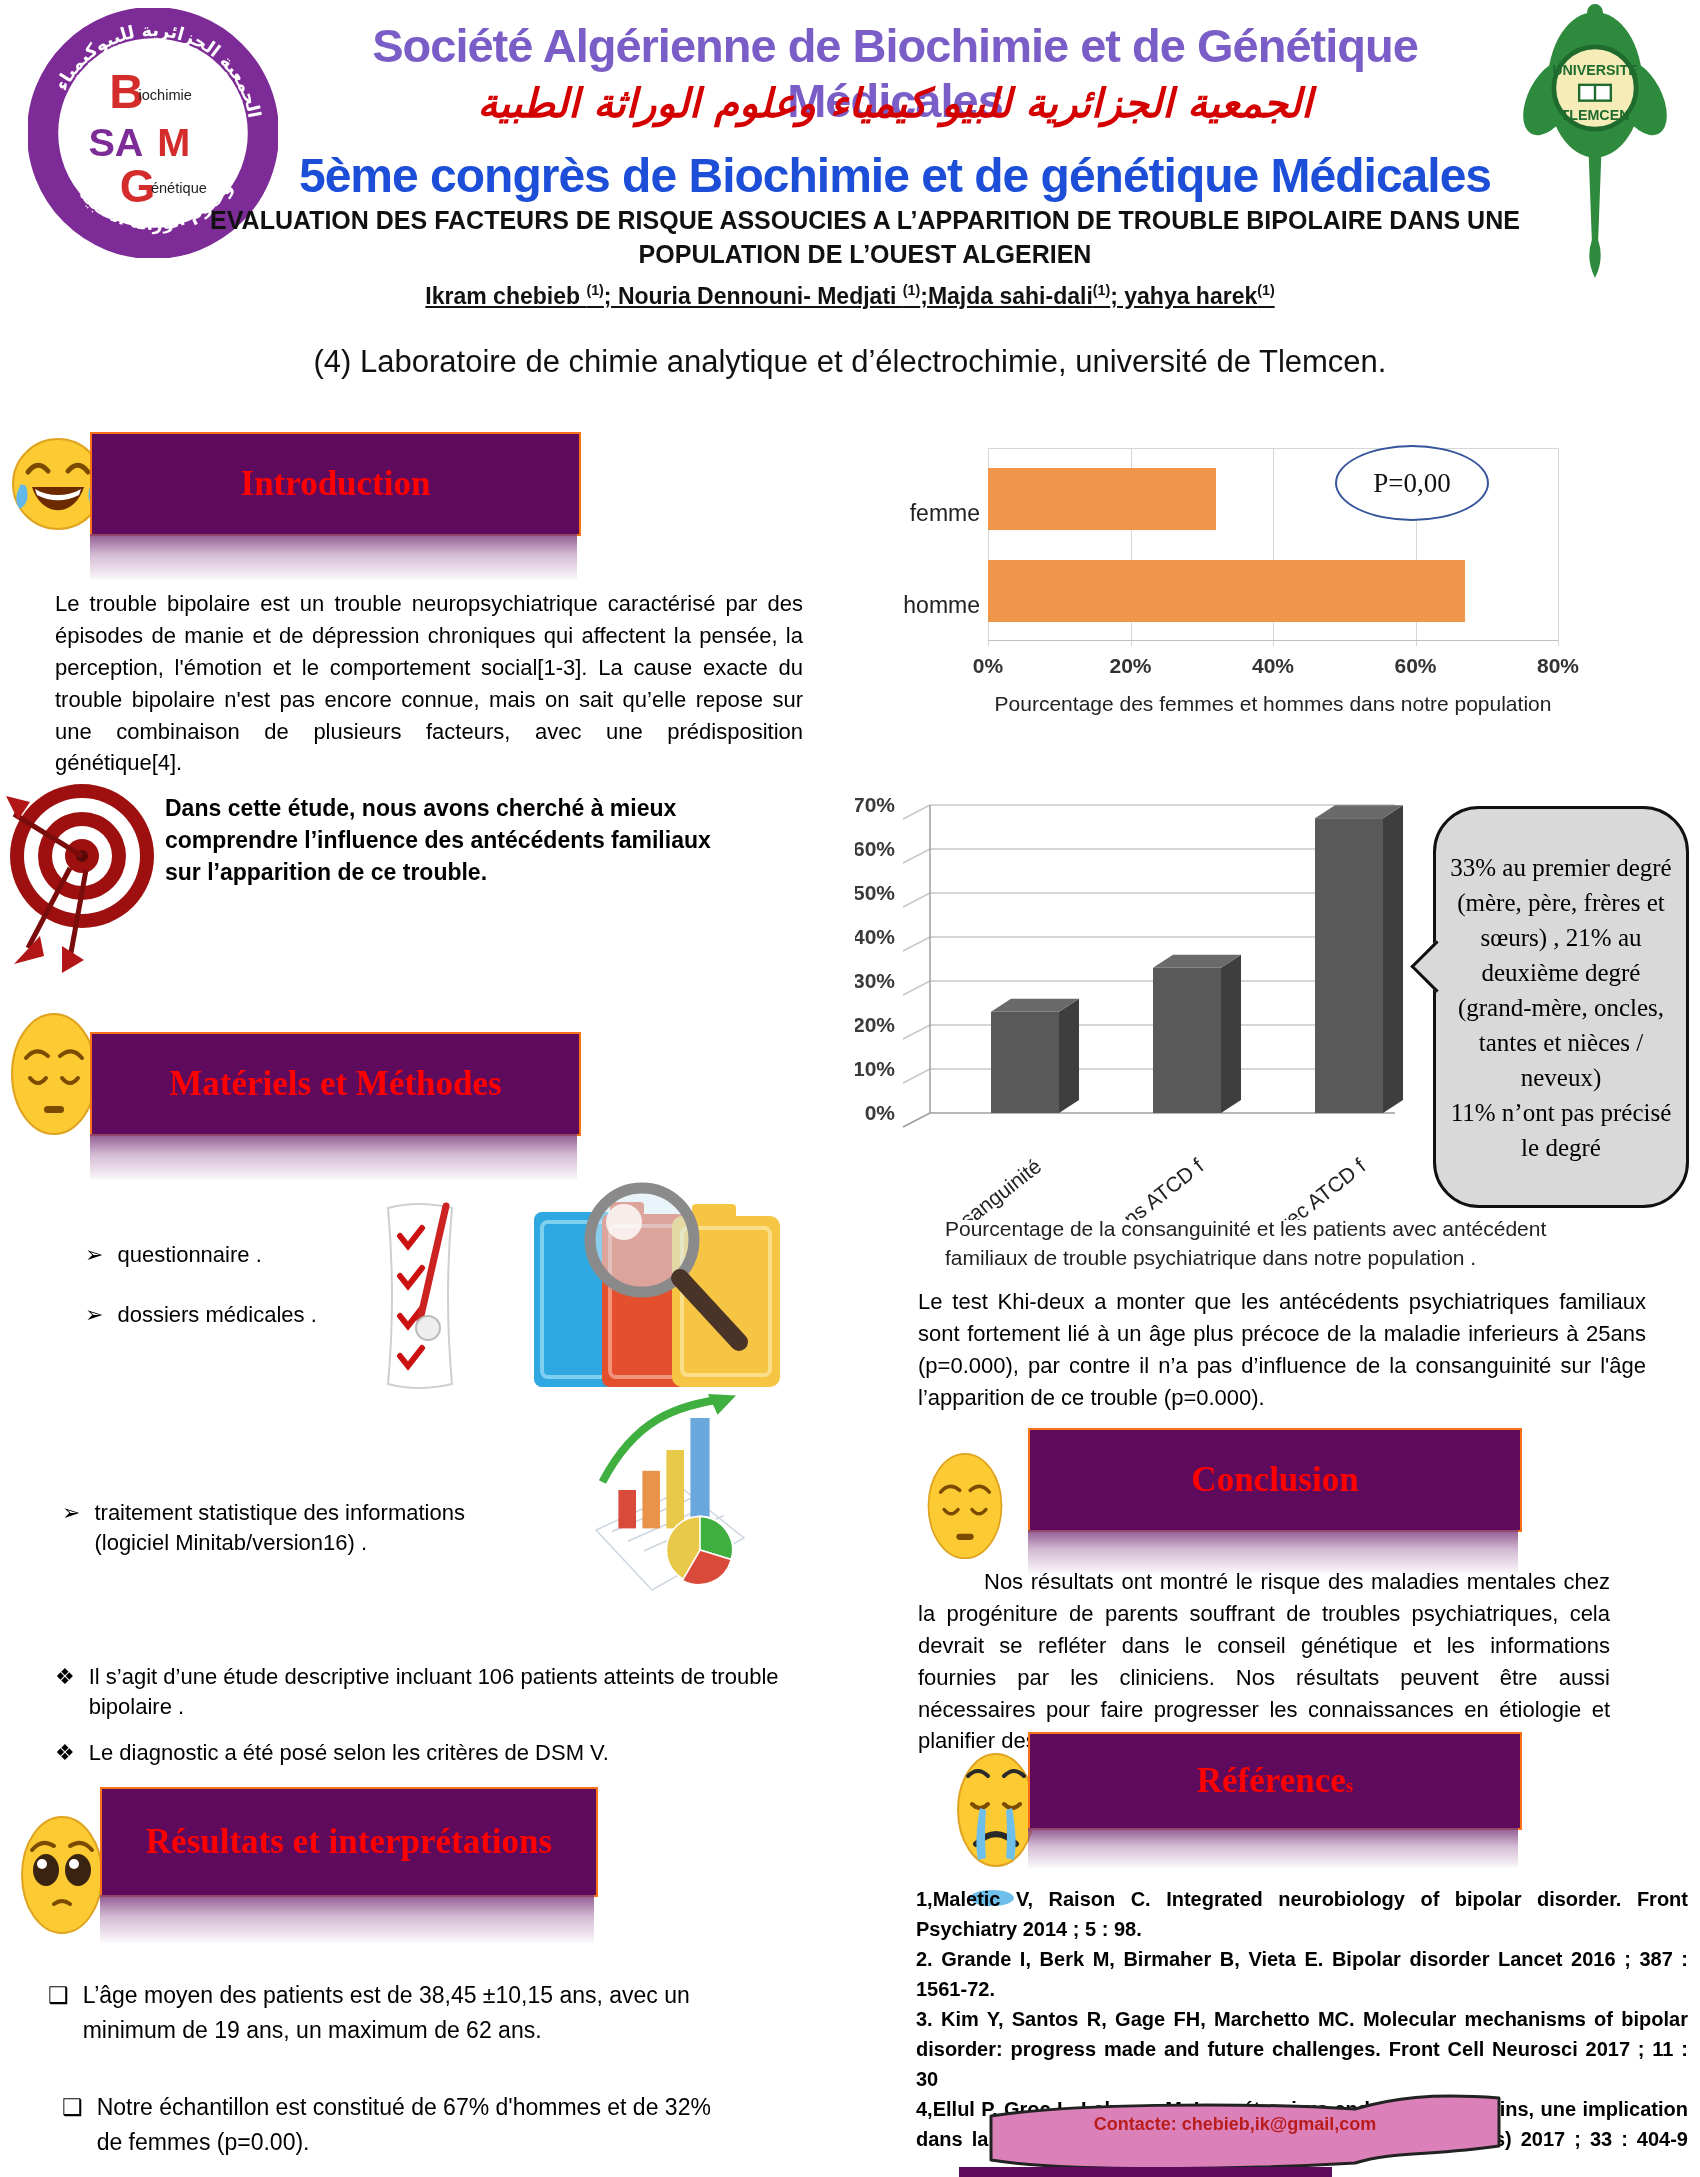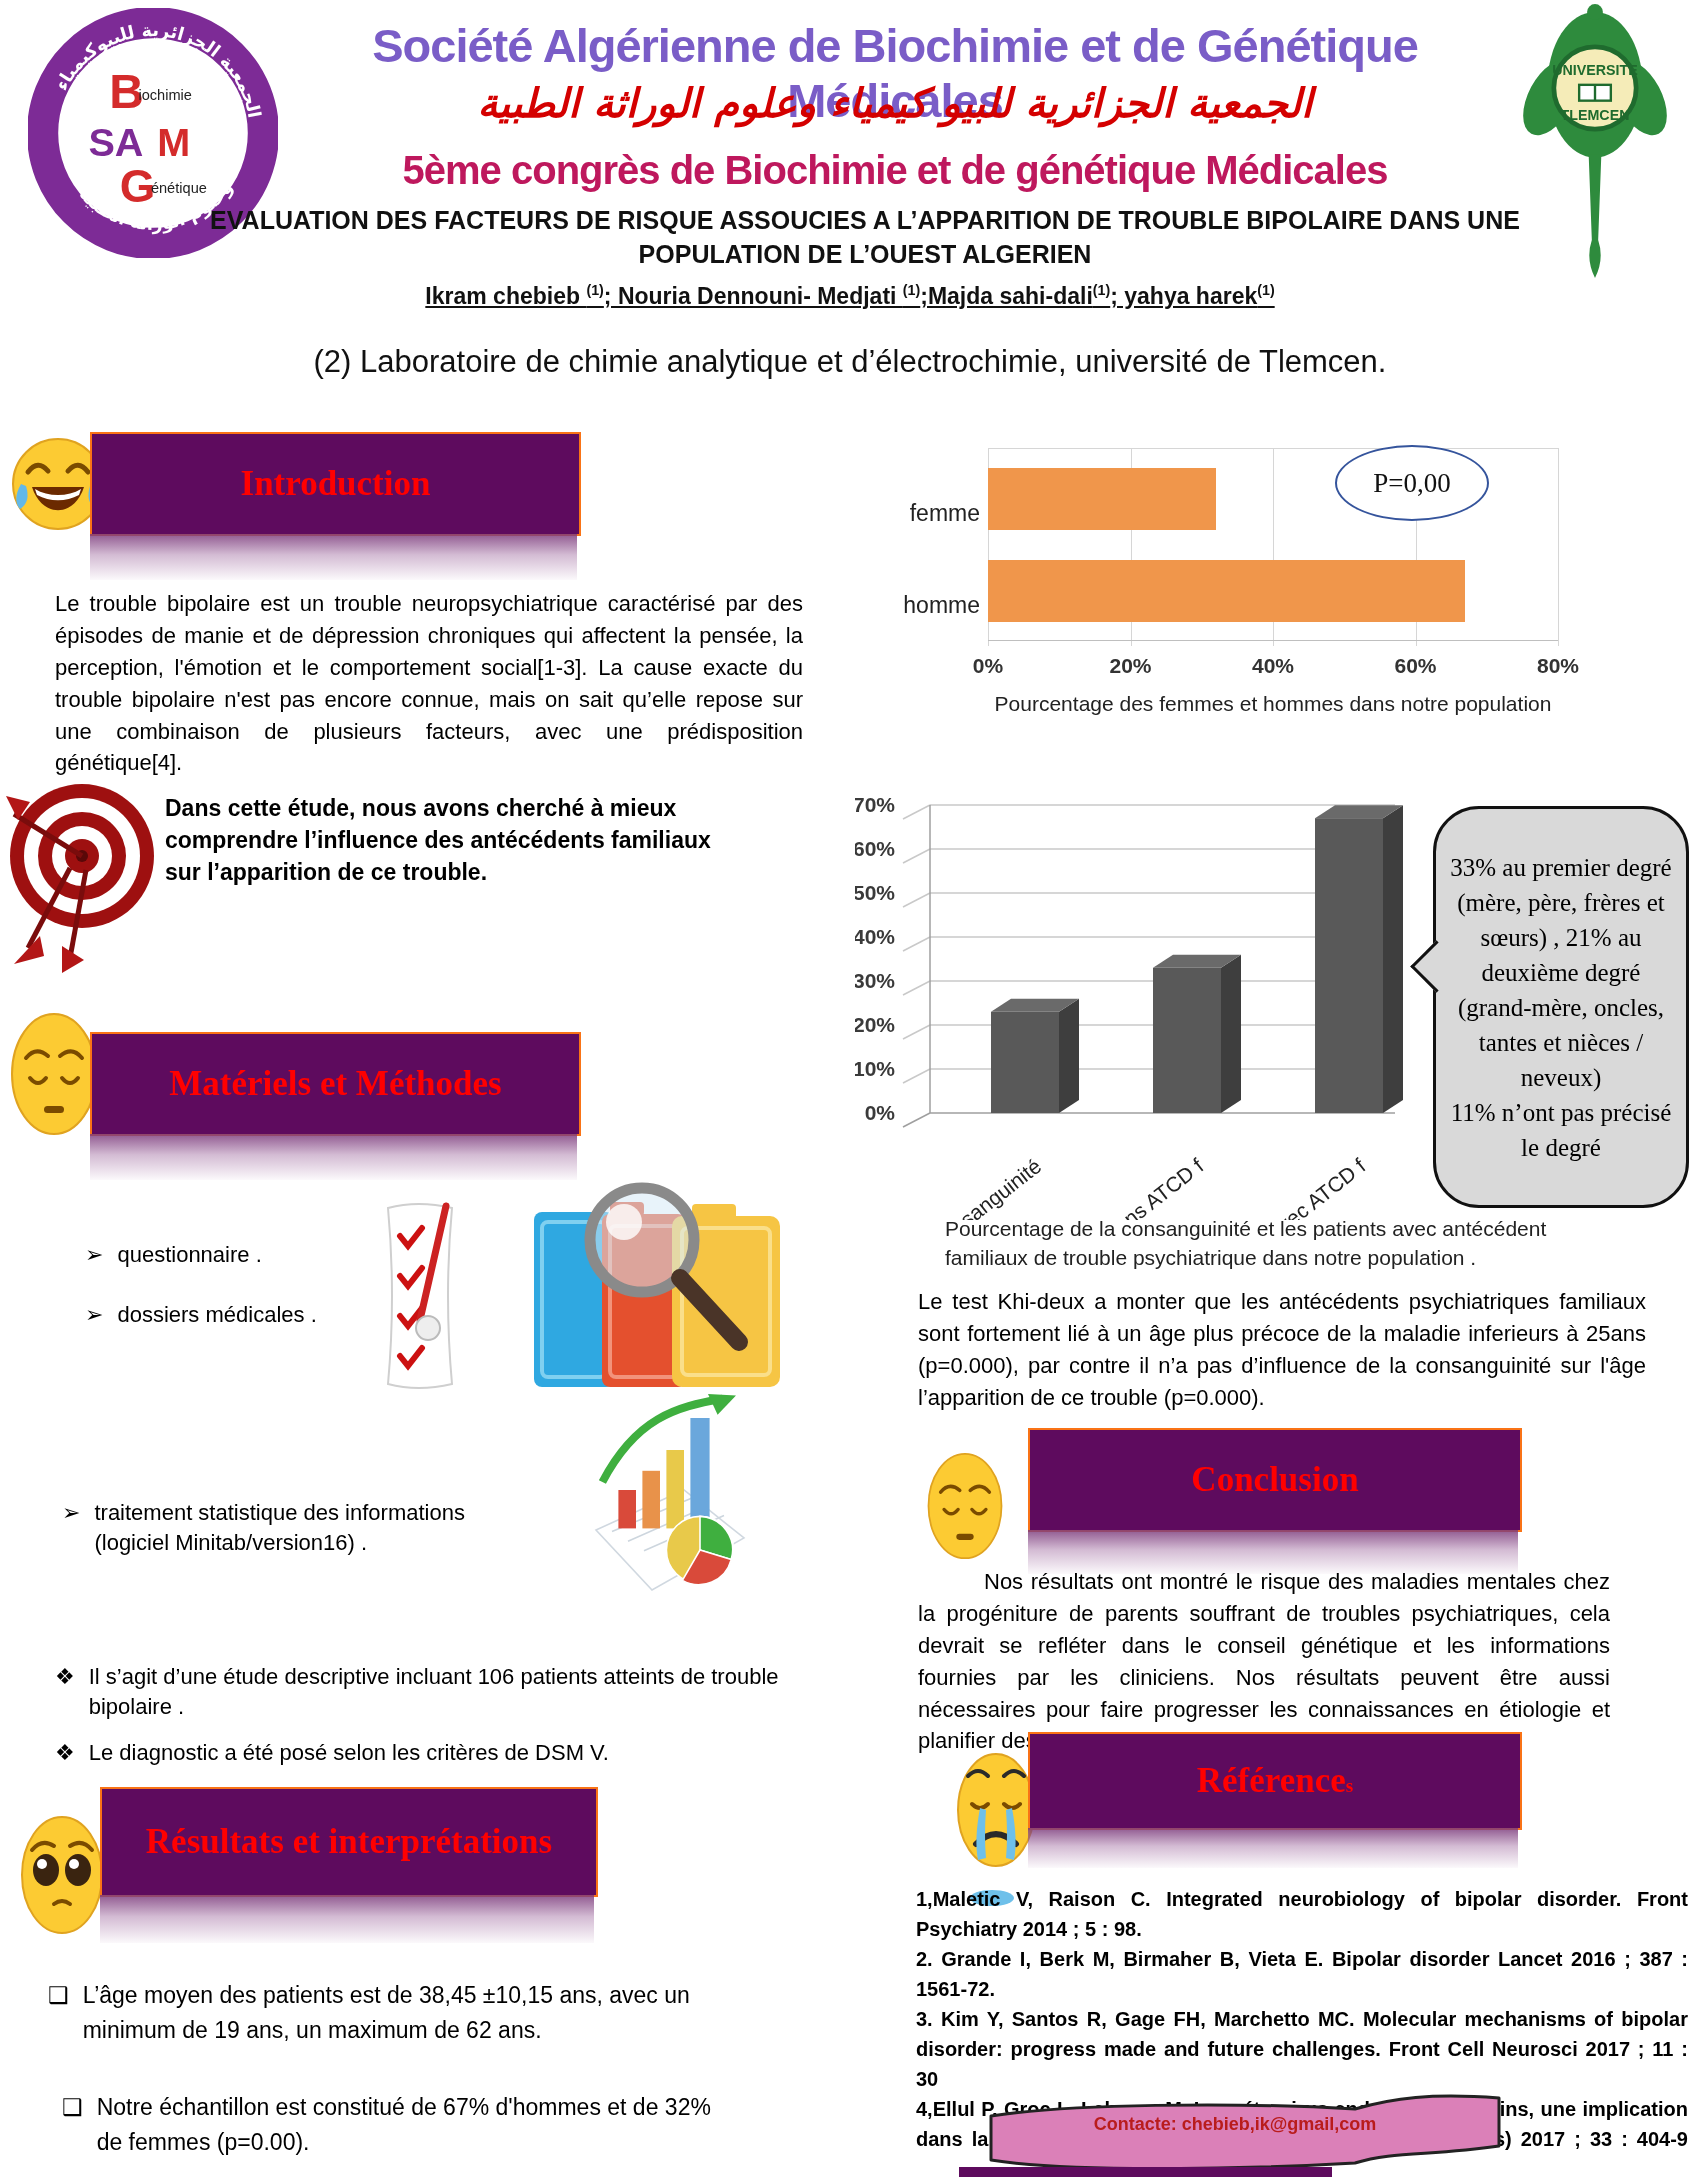--- a/index.html
+++ b/index.html
@@ -5,21 +5,21 @@
   html,body{margin:0;padding:0;background:#fff;}
   #poster{position:relative;width:1700px;height:2177px;background:#fff;overflow:hidden;
           font-family:"Liberation Sans",sans-serif;color:#000;}
   .abs{position:absolute;}
   sup{font-size:0.62em;}
 
   
   .society-title{font-size:47px;font-weight:bold;color:#7A5DC7;text-align:center;letter-spacing:-1px;}
   .arabic-title{font-size:40px;font-weight:bold;font-style:italic;color:#D40000;text-align:center;
                 font-family:"DejaVu Sans",sans-serif;}
-  .congress-title{font-size:40px;font-weight:bold;color:#be185d;text-align:center;letter-spacing:-1px;}
+  .congress-title{font-size:48px;font-weight:bold;color:#1d4ed8;text-align:center;letter-spacing:-1px;}
   .poster-title{font-size:25px;font-weight:bold;color:#111;text-align:center;line-height:1.35;}
   .authors{font-size:23px;font-weight:bold;color:#111;text-align:center;text-decoration:underline;}
   .affiliation{font-size:31px;color:#111;text-align:center;}
 
   
   .banner{background:#5E0B5E;border:2px solid #f97316;display:flex;align-items:center;justify-content:center;}
   .banner-title{font-family:"Liberation Serif",serif;font-weight:bold;color:#FF0000;font-size:35px;}
   .banner-title .tsub{font-size:0.55em;}
   .banner-reflect{background:linear-gradient(to bottom,rgba(125,60,125,0.85),rgba(158,104,158,0.45) 45%,rgba(210,180,210,0.08));}
 
@@ -98,21 +98,21 @@
   </svg>
 
   <div class="abs society-title" style="left:290px;top:18px;width:1210px">Société Algérienne de Biochimie et de Génétique Médicales</div>
   <div class="abs arabic-title" style="left:290px;top:80px;width:1210px">الجمعية الجزائرية للبيو كيمياء  وعلوم الوراثة الطبية</div>
   <div class="abs congress-title" style="left:290px;top:148px;width:1210px">5ème congrès de Biochimie et de génétique Médicales</div>
   <div class="abs poster-title" style="left:200px;top:204px;width:1330px">
     <div>EVALUATION DES FACTEURS DE RISQUE ASSOUCIES  A L’APPARITION DE TROUBLE BIPOLAIRE DANS UNE</div>
     <div>POPULATION DE   L’OUEST ALGERIEN</div>
   </div>
   <div class="abs authors" style="left:200px;top:282px;width:1300px"><span>Ikram chebieb </span><sup>(1)</sup><span>; Nouria Dennouni- Medjati </span><sup>(1)</sup><span>;Majda sahi-dali</span><sup>(1)</sup><span>; yahya harek</span><sup>(1)</sup></div>
-  <div class="abs affiliation" style="left:60px;top:344px;width:1580px">(2) Laboratoire de chimie analytique et d’électrochimie, université de Tlemcen.</div>
+  <div class="abs affiliation" style="left:60px;top:344px;width:1580px">(4) Laboratoire de chimie analytique et d’électrochimie, université de Tlemcen.</div>
 
   <svg class="abs" style="left:8px;top:428px" width="100" height="112" viewBox="0 0 100 100">
     <circle cx="50" cy="50" r="45" fill="#FCCB33" stroke="#E0A320" stroke-width="2"></circle>
     <path d="M20 38 Q30 25 40 37" stroke="#7A4B00" fill="none" stroke-width="5" stroke-linecap="round"></path>
     <path d="M60 37 Q70 25 80 38" stroke="#7A4B00" fill="none" stroke-width="5" stroke-linecap="round"></path>
     <path d="M24 53 C 34 84, 66 84, 76 53 Z" fill="#6B2A00"></path>
     <path d="M27 55 C 40 63, 60 63, 73 55 L 71 61 C 58 68, 42 68, 29 61 Z" fill="#ffffff"></path>
     <path d="M13 50 Q4 66 12 75 Q23 68 18 52 Z" fill="#62B8E8"></path>
     <path d="M87 50 Q96 66 88 75 Q77 68 82 52 Z" fill="#62B8E8"></path>
   </svg>

